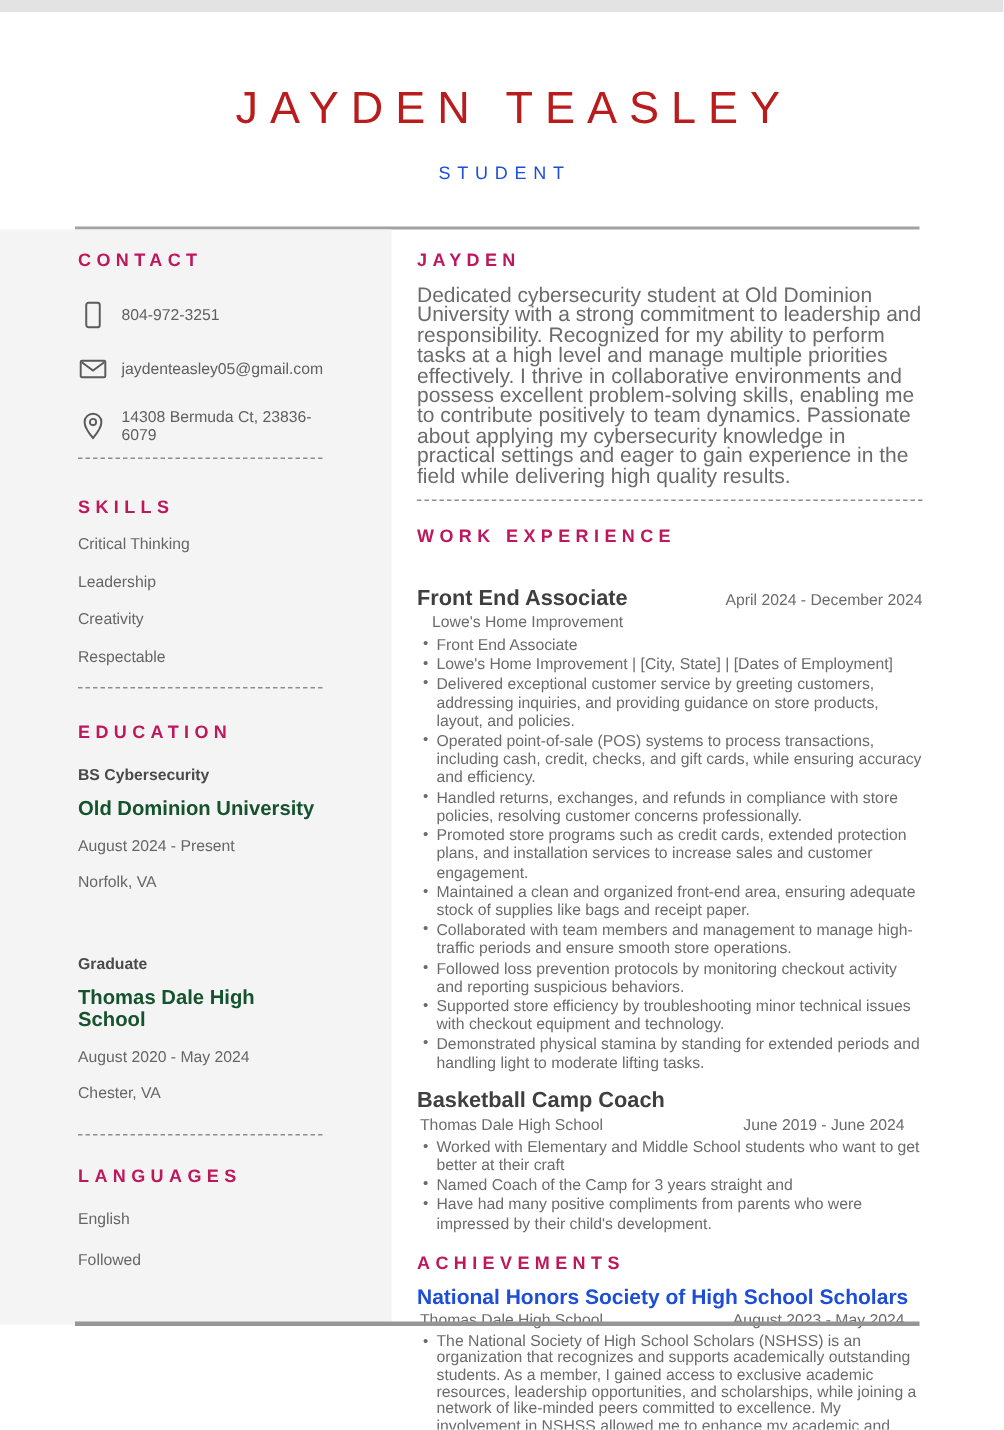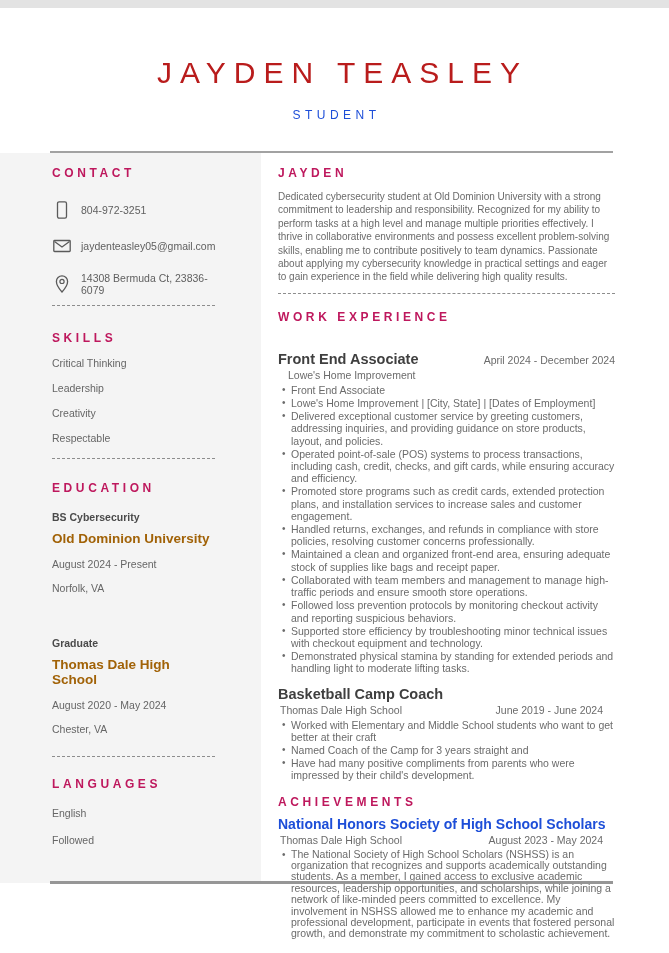--- a/index.html
+++ b/index.html
@@ -41,31 +41,31 @@
   .contact-icon { width:20px; height:20px; flex:0 0 20px; margin-right:9px; }
   .contact-icon svg { display:block; }
   .contact-text { font-size:10.5px; color:#5f5f5f; line-height:12px; }
 
   .side-divider-1 { margin-top:9px; }
   .skills-title { margin-top:26px; }
   .side-item { font-size:10.5px; color:#666666; line-height:12px; margin-top:13px; }
   .side-divider-2 { margin-top:14px; }
   .edu-title { margin-top:23px; }
   .edu-degree { font-size:10.5px; font-weight:bold; color:#4a4a4a; line-height:12px; margin-top:17px; }
-  .edu-school { font-size:13.5px; font-weight:bold; color:#a16207; line-height:15px; margin-top:8px; }
+  .edu-school { font-size:13.5px; font-weight:bold; color:#14532d; line-height:15px; margin-top:8px; }
   .edu-meta { font-size:10.5px; color:#666666; line-height:12px; margin-top:12px; }
   .edu-gap { margin-top:43px; }
   .side-divider-3 { margin-top:21px; }
   .lang-title { margin-top:21px; }
   .lang-item-first { margin-top:17px; }
   .lang-item { margin-top:15px; }
 
   
   .main { position:absolute; top:153px; left:278px; width:337px; padding-top:14px; }
-  .profile-text { margin-top:11px; font-size:10px; line-height:13.4px; color:#6b6b6b; }
+  .profile-text { margin-top:11px; font-size:14px; line-height:13.4px; color:#6b6b6b; }
   .main-divider { margin-top:9px; }
   .we-title { margin-top:17px; }
 
   .job { margin-top:28px; }
   .job-2 { margin-top:11px; }
   .title-row { display:flex; justify-content:space-between; align-items:baseline; }
   .job-role { font-size:14.5px; font-weight:bold; color:#3f3f3f; line-height:16px; }
   .date { font-size:10.5px; color:#6b6b6b; white-space:nowrap; }
   .sub-row { display:flex; justify-content:space-between; align-items:baseline; margin-top:2px; }
   .sub-row .date { margin-right:12px; }
@@ -189,25 +189,25 @@
       <div class="bullet">
           <span class="dot"></span>
           <span class="btext">Delivered exceptional customer service by greeting customers, addressing inquiries, and providing guidance on store products, layout, and policies.</span>
         </div>
       <div class="bullet">
           <span class="dot"></span>
           <span class="btext">Operated point-of-sale (POS) systems to process transactions, including cash, credit, checks, and gift cards, while ensuring accuracy and efficiency.</span>
         </div>
       <div class="bullet">
           <span class="dot"></span>
+          <span class="btext">Handled returns, exchanges, and refunds in compliance with store policies, resolving customer concerns professionally.</span>
+        </div>
+      <div class="bullet">
+          <span class="dot"></span>
           <span class="btext">Promoted store programs such as credit cards, extended protection plans, and installation services to increase sales and customer engagement.</span>
-        </div>
-      <div class="bullet">
-          <span class="dot"></span>
-          <span class="btext">Handled returns, exchanges, and refunds in compliance with store policies, resolving customer concerns professionally.</span>
         </div>
       <div class="bullet">
           <span class="dot"></span>
           <span class="btext">Maintained a clean and organized front-end area, ensuring adequate stock of supplies like bags and receipt paper.</span>
         </div>
       <div class="bullet">
           <span class="dot"></span>
           <span class="btext">Collaborated with team members and management to manage high-traffic periods and ensure smooth store operations.</span>
         </div>
       <div class="bullet">

